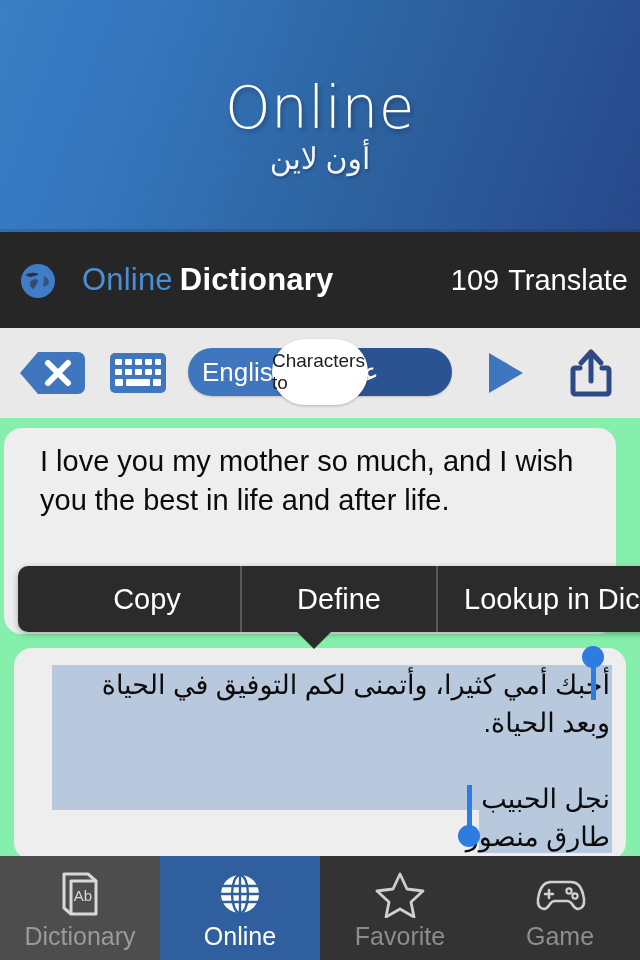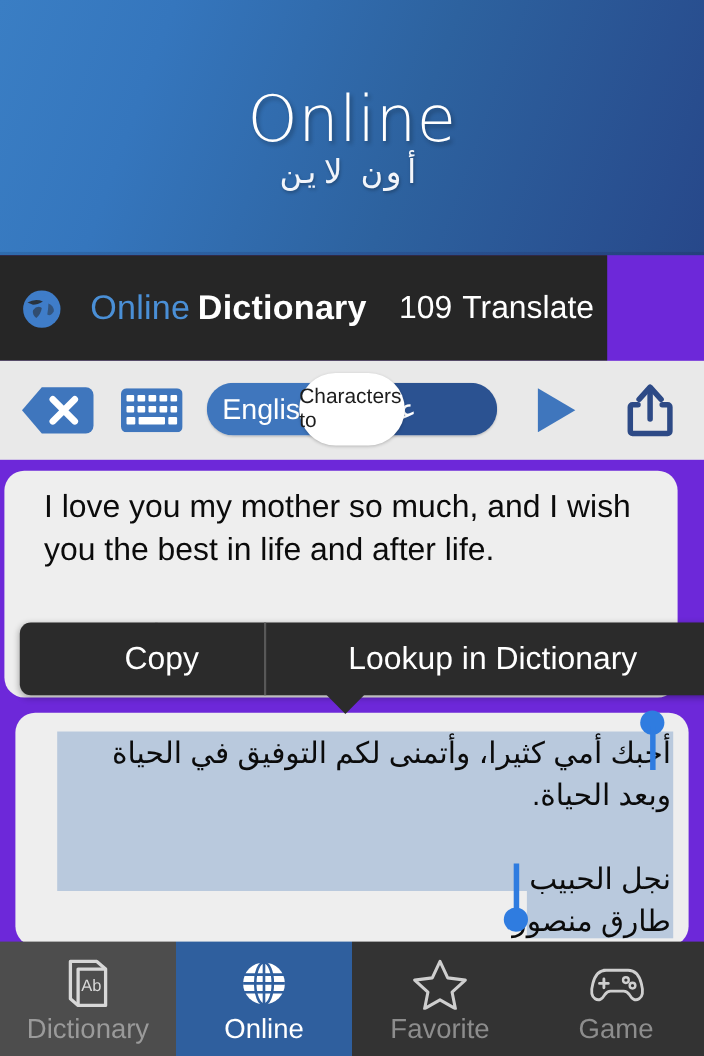--- a/index.html
+++ b/index.html
@@ -9,21 +9,21 @@
     height: 960px;
     overflow: hidden;
     background: #e8e8e8;
     font-family: "Liberation Sans", sans-serif;
   }
   .app {
     position: relative;
     width: 640px;
     height: 960px;
     overflow: hidden;
-    background: #6d28d9;
+    background: #86efac;
   }
 
   
   .hero {
     position: absolute;
     left: 0; top: 0;
     width: 640px; height: 232px;
     background: linear-gradient(110deg, #3a7ec4 0%, #3576bd 22%, #2d629f 58%, #27488a 100%);
     overflow: hidden;
   }
@@ -37,40 +37,40 @@
     font-family: "DejaVu Sans", sans-serif;
     font-weight: 300;
     font-size: 58px;
     line-height: 60px;
     letter-spacing: 0.5px;
     color: #ffffff;
     text-shadow: 2px 3px 4px rgba(0,0,0,0.30);
   }
   .hero-sub {
     margin-top: 4px;
-    font-family: Liberation Mono, monospace;
+    font-family: Liberation Serif, serif;
     font-weight: 400;
     font-size: 30px;
     line-height: 34px;
     color: #f2f5fa;
     direction: rtl;
     text-shadow: 1px 2px 3px rgba(0,0,0,0.28);
   }
   .hero-bottom-edge {
     position: absolute;
     left: 0; right: 0; bottom: 0;
     height: 3px;
     background: linear-gradient(110deg, #2f6cae 0%, #24407c 100%);
   }
 
   
   .titlebar {
     position: absolute;
     left: 0; top: 232px;
-    width: 552px; height: 96px;
+    width: 640px; height: 96px;
     background: #262626;
     display: flex;
     align-items: center;
   }
   .globe-wrap {
     margin-left: 14px;
     width: 48px; height: 48px;
     display: flex; align-items: center; justify-content: center;
   }
   .brand {
@@ -373,20 +373,21 @@
     <span class="dot"></span>
     <span class="bar"></span>
   </div>
   <div class="handle handle-end">
     <span class="bar"></span>
     <span class="dot"></span>
   </div>
 
   <div class="ctxmenu">
     <div class="ctxitem" style="flex:0 0 134px">Copy</div>
+    <div class="ctxitem" style="flex:0 0 142px">Define</div>
     <div class="ctxitem" style="flex:1">Lookup in Dictionary</div>
   </div>
   <div class="ctx-arrow"></div>
 
   <div class="tabbar">
 
     <div class="tab hover">
       <span class="ticon">
         <svg width="46" height="48" viewBox="0 0 46 48">
           <path d="M7 4 H31 L39 11 V44 H14 L7 38 Z" fill="none" stroke="#d8d8d8" stroke-width="3" stroke-linejoin="round"></path>

